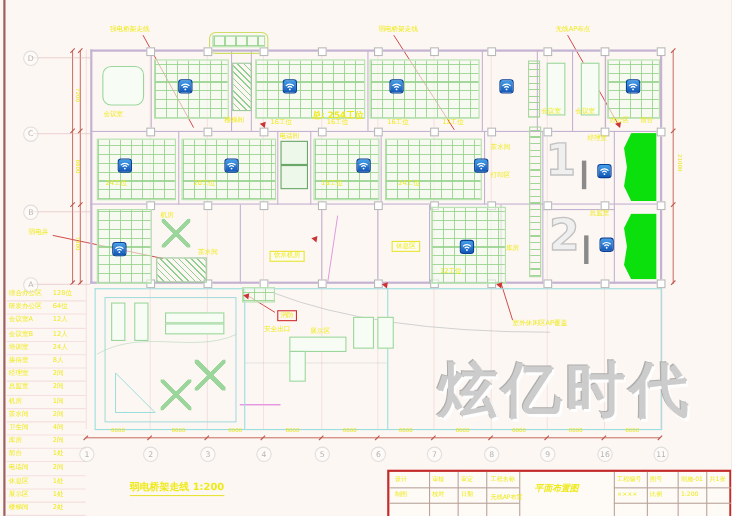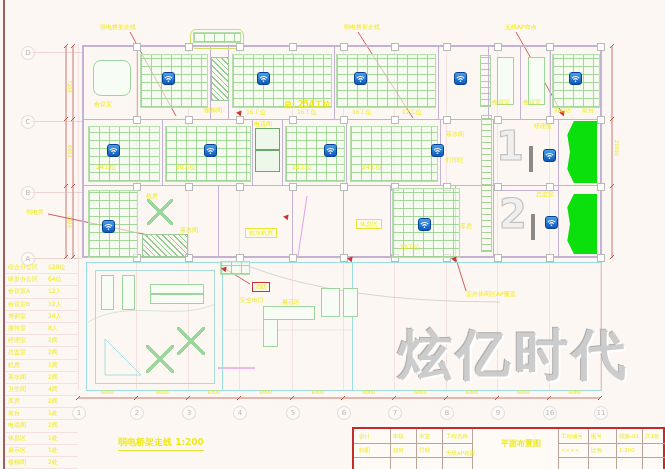--- a/index.html
+++ b/index.html
@@ -500,21 +500,21 @@
       <div class="tb-line" style="left: 0px; top: 28px; width: 118px; height: 1px;"></div>
       <div class="tb-line" style="left: 204px; top: 28px; width: 107px; height: 1px;"></div>
       <div class="tb-cell" style="left: 5px; top: 4px;">设计</div>
       <div class="tb-cell" style="left: 5px; top: 18px;">制图</div>
       <div class="tb-cell" style="left: 39px; top: 4px;">审核</div>
       <div class="tb-cell" style="left: 39px; top: 18px;">校对</div>
       <div class="tb-cell" style="left: 65px; top: 4px;">审定</div>
       <div class="tb-cell" style="left: 65px; top: 18px;">日期</div>
       <div class="tb-cell" style="left: 92px; top: 4px;">工程名称</div>
       <div class="tb-cell" style="left: 92px; top: 21px;">无线AP布置</div>
-      <div class="tb-cell" style="left: 147px; top: 11px; font-size: 8px; font-weight: bold;">平面布置图</div>
+      <div class="tb-cell" style="left: 132px; top: 11px; font-size: 8px; font-weight: bold; font-style: italic;">平面布置图</div>
       <div class="tb-cell" style="left: 207px; top: 4px;">工程编号</div>
       <div class="tb-cell" style="left: 207px; top: 18px;">××××</div>
       <div class="tb-cell" style="left: 237px; top: 4px;">图号</div>
       <div class="tb-cell" style="left: 237px; top: 18px;">比例</div>
       <div class="tb-cell" style="left: 265px; top: 4px;">弱施-01</div>
       <div class="tb-cell" style="left: 265px; top: 18px;">1:200</div>
       <div class="tb-cell" style="left: 291px; top: 4px;">共1张</div>
     </div>
 </div>
 

